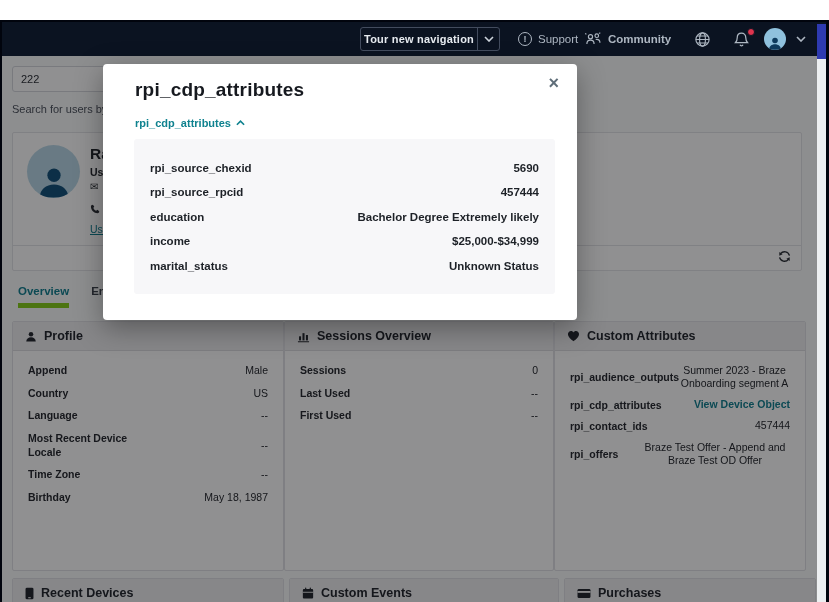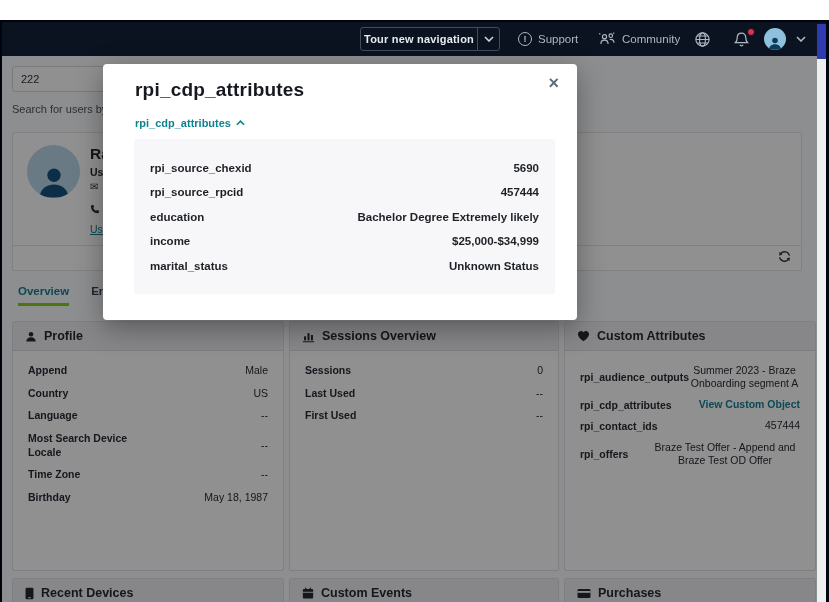--- a/index.html
+++ b/index.html
@@ -26,23 +26,23 @@
   .user-card { position:absolute; left:10px; top:110px; width:790px; height:139px; background:#fff; border:1px solid #e2e3e7; border-radius:2px; z-index:1; }
   .u-avatar { position:absolute; left:14px; top:12px; width:53px; height:53px; border-radius:50%; background:#b9d8e7; overflow:hidden; display:flex; align-items:flex-end; justify-content:center; }
   .u-name { position:absolute; left:77px; top:12px; font-size:15.5px; font-weight:700; color:#1d2127; }
   .u-sub { position:absolute; left:77px; top:33px; font-size:10.5px; font-weight:700; color:#23262c; }
   .u-row { position:absolute; left:77px; display:flex; align-items:center; gap:5px; font-size:10.5px; color:#2a2e34; }
   .u-link { position:absolute; left:77px; top:90px; font-size:10.5px; color:#0e7e8f; text-decoration:underline; cursor:pointer; }
   .u-footer { position:absolute; left:0; right:0; bottom:0; height:25px; border-top:1px solid #e2e3e7; }
   .refresh-btn { position:absolute; right:10px; top:4px; color:#2b2f35; cursor:pointer; }
   .tabs { position:absolute; left:16px; top:263px; display:flex; gap:22px; z-index:1; }
   .tab { font-size:11.5px; font-weight:700; color:#39404a; padding-bottom:6px; cursor:pointer; white-space:nowrap; }
-  .tab.active { color:#0e7e8f; border-bottom:3px solid #84cc16; }
-  
-  .row1 { position:absolute; left:10px; top:299px; width:804px; height:250px; display:grid; grid-template-columns:272px 270px 252px; gap:5px; z-index:1; }
+  .tab.active { color:#0e7e8f; border-bottom:5px solid #84cc16; }
+  
+  .row1 { position:absolute; left:10px; top:299px; width:804px; height:250px; display:grid; grid-template-columns:272px 270px 252px; z-index:1; }
   .row2 { position:absolute; left:10px; top:556px; width:804px; height:44px; display:grid; grid-template-columns:272px 270px 252px; gap:5px; z-index:1; }
   .card { background:#fff; border:1px solid #e0e1e5; border-radius:2px; display:flex; flex-direction:column; overflow:hidden; }
   .card-header { height:29px; flex:none; background:#eeeef1; border-bottom:1px solid #dcdde1; display:flex; align-items:center; gap:7px; padding:0 12px; font-size:12.5px; font-weight:700; color:#20242b; }
   .card-header svg { flex:none; }
   .card-body { flex:1; padding:13px 15px; }
   .kv { display:flex; justify-content:space-between; align-items:center; font-size:10.5px; color:#23262c; margin-bottom:9px; min-height:13px; }
   .kv .k { font-weight:700; max-width:112px; line-height:1.3; }
   .kv .v { text-align:center; line-height:1.3; }
   .kv2 { display:flex; justify-content:space-between; align-items:center; font-size:10.5px; color:#23262c; margin-bottom:8px; }
   .kv2 .k { font-weight:700; }
@@ -72,21 +72,21 @@
       <span class="chev">
         <svg width="10" height="6" viewBox="0 0 10 6">
             <path d="M1 1l4 4 4-4" stroke="currentColor" stroke-width="1.6" fill="none"></path>
           </svg>
       </span>
     </div>
     <div class="navitem" style="left:516px;">
       <span class="icon-circle">!</span>
       <span>Support</span>
     </div>
-    <div class="navitem" style="left:596px;">
+    <div class="navitem" style="left:582px;font-weight:bold;">
       <span>
         <svg width="18" height="14" viewBox="0 0 20 15" fill="none" stroke="#aeb7c2" stroke-width="1.3">
           <circle cx="7.2" cy="5" r="2.3"></circle>
             <path d="M3.2 13c0-2.6 1.8-4.2 4-4.2s4 1.6 4 4.2"></path>
           <circle cx="14.2" cy="3.8" r="2"></circle>
             <path d="M13 8.1c.4-.1.8-.2 1.2-.2 2 0 3.5 1.5 3.5 3.7"></path>
           <path d="M2.6 2.4L1.4 1.2M17 1.6l1-1.1"></path>
         </svg>
       </span>
       <span>Community</span>
@@ -182,21 +182,21 @@
           </div>
         <div class="kv">
             <span class="k">Country</span>
             <span class="v">US</span>
           </div>
         <div class="kv">
             <span class="k">Language</span>
             <span class="v">--</span>
           </div>
         <div class="kv">
-            <span class="k">Most Search Device Locale</span>
+            <span class="k">Most Recent Device Locale</span>
             <span class="v">--</span>
           </div>
         <div class="kv">
             <span class="k">Time Zone</span>
             <span class="v">--</span>
           </div>
         <div class="kv">
             <span class="k">Birthday</span>
             <span class="v">May 18, 1987</span>
           </div>
@@ -236,21 +236,21 @@
           </svg>
         <span>Custom Attributes</span>
       </div>
       <div class="card-body">
         <div class="kv2">
             <span class="k">rpi_audience_outputs</span>
             <span class="v">Summer 2023 - Braze Onboarding segment A</span>
           </div>
         <div class="kv2">
             <span class="k">rpi_cdp_attributes</span>
-            <span class="v link-val">View Custom Object</span>
+            <span class="v link-val">View Device Object</span>
           </div>
         <div class="kv2">
             <span class="k">rpi_contact_ids</span>
             <span class="v">457444</span>
           </div>
         <div class="kv2">
             <span class="k">rpi_offers</span>
             <span class="v">Braze Test Offer - Append and Braze Test OD Offer</span>
           </div>
       </div>

